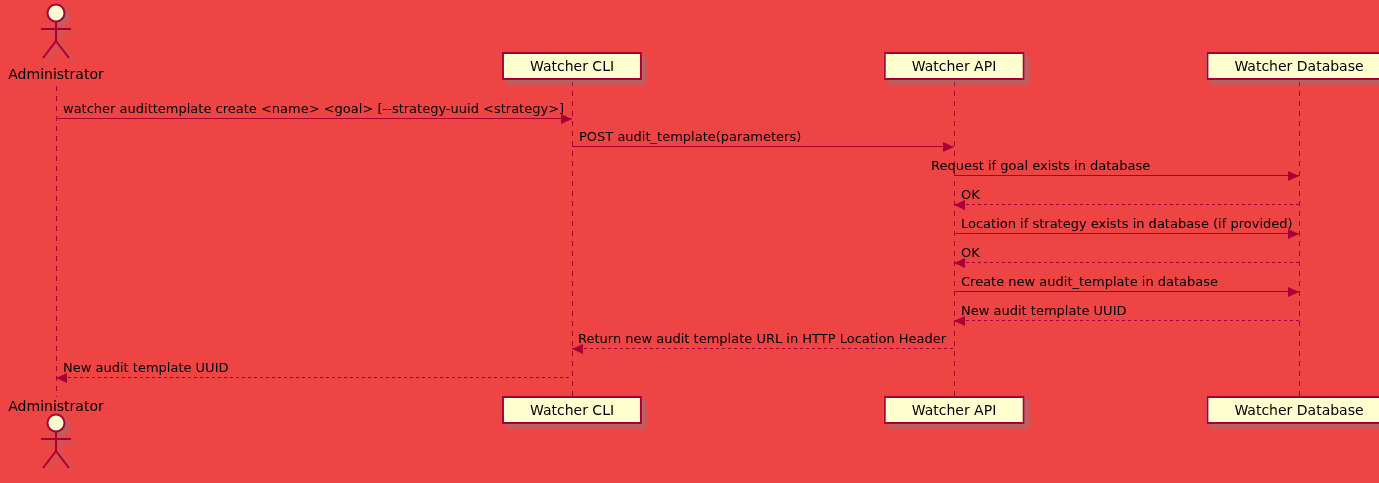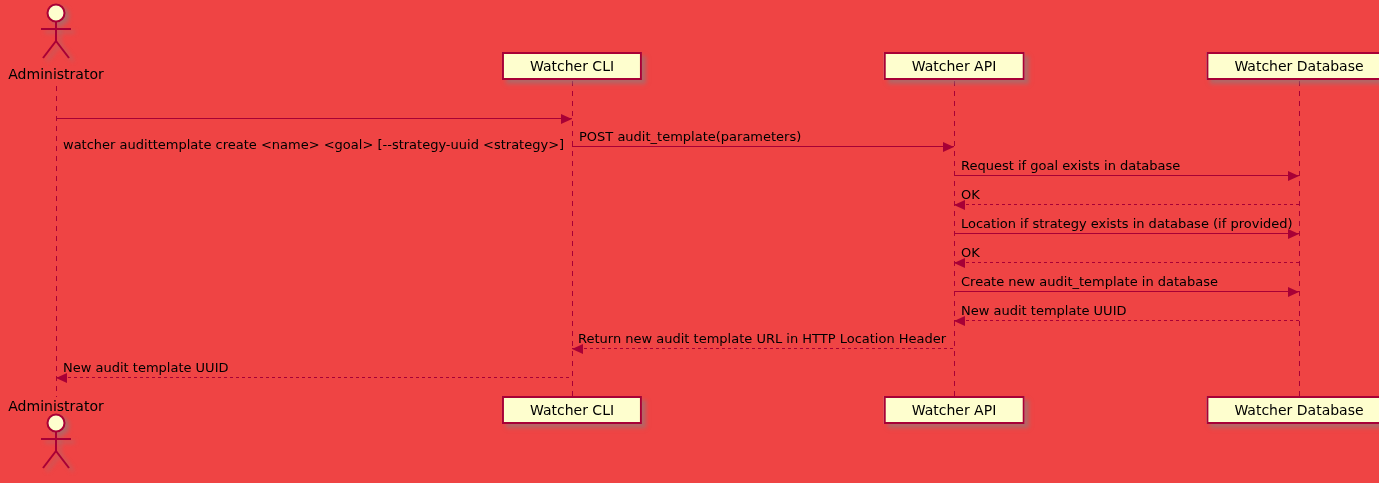--- a/index.html
+++ b/index.html
@@ -100,31 +100,31 @@
     <div class="lifeline" style="left: 572px; top: 81px; height: 315px;"></div>
     <div class="pbox" style="left: 572px; top: 52px;">Watcher CLI</div>
     <div class="pbox" style="left: 572px; top: 396px;">Watcher CLI</div>
     <div class="lifeline" style="left: 954px; top: 81px; height: 315px;"></div>
     <div class="pbox" style="left: 954px; top: 52px;">Watcher API</div>
     <div class="pbox" style="left: 954px; top: 396px;">Watcher API</div>
     <div class="lifeline" style="left: 1299px; top: 81px; height: 315px;"></div>
     <div class="pbox" style="left: 1299px; top: 52px;">Watcher Database</div>
     <div class="pbox" style="left: 1299px; top: 396px;">Watcher Database</div>
     <div>
-      <div class="msg-label" style="left: 63px; top: 101px; margin-top: 36px;">watcher audittemplate create &lt;name&gt; &lt;goal&gt; [--strategy-uuid &lt;strategy&gt;]</div>
+      <div class="msg-label" style="left: 63px; top: 101px;">watcher audittemplate create &lt;name&gt; &lt;goal&gt; [--strategy-uuid &lt;strategy&gt;]</div>
       <div class="msg-line solid" style="left: 56px; width: 516px; top: 118px;"></div>
       <div class="arrowhead right" style="top: 114px; left: 561px;"></div>
     </div>
     <div>
       <div class="msg-label" style="left: 579px; top: 129px;">POST audit_template(parameters)</div>
       <div class="msg-line solid" style="left: 572px; width: 382px; top: 146px;"></div>
       <div class="arrowhead right" style="top: 142px; left: 943px;"></div>
     </div>
     <div>
-      <div class="msg-label" style="left: 961px; top: 158px;">Request if goal exists in database</div>
+      <div class="msg-label" style="left: 931px; top: 158px;">Request if goal exists in database</div>
       <div class="msg-line solid" style="left: 954px; width: 345px; top: 175px;"></div>
       <div class="arrowhead right" style="top: 171px; left: 1288px;"></div>
     </div>
     <div>
       <div class="msg-label" style="left: 961px; top: 187px;">OK</div>
       <div class="msg-line dashed" style="left: 954px; width: 345px; top: 204px;"></div>
       <div class="arrowhead left" style="top: 200px; left: 954px;"></div>
     </div>
     <div>
       <div class="msg-label" style="left: 961px; top: 216px;">Location if strategy exists in database (if provided)</div>

